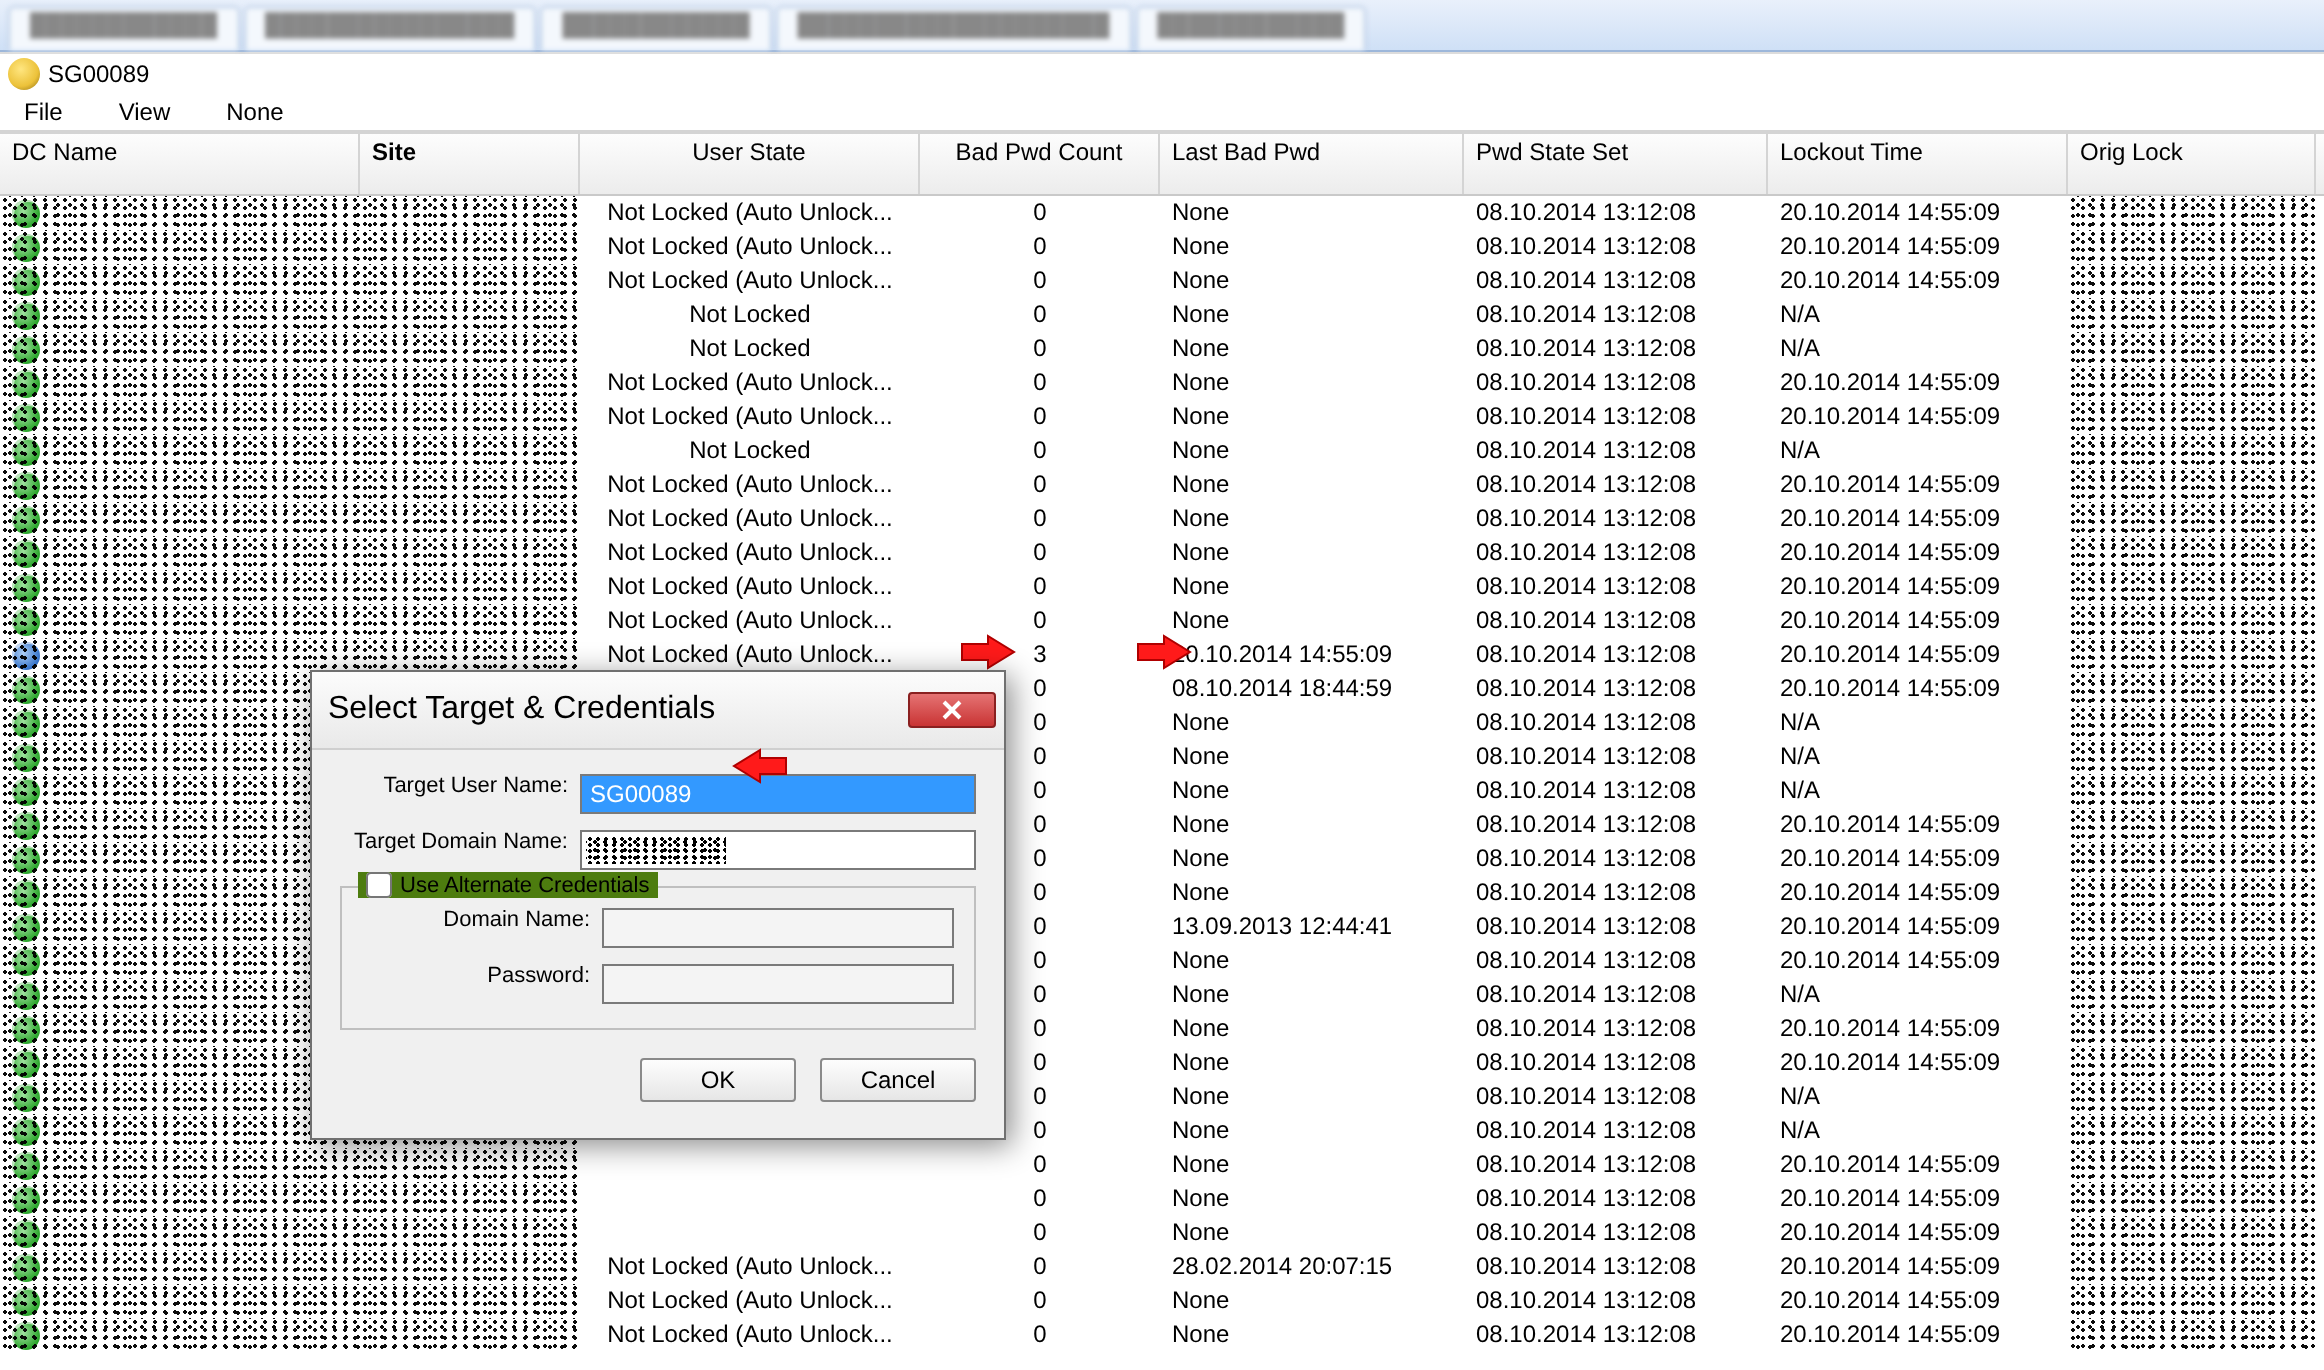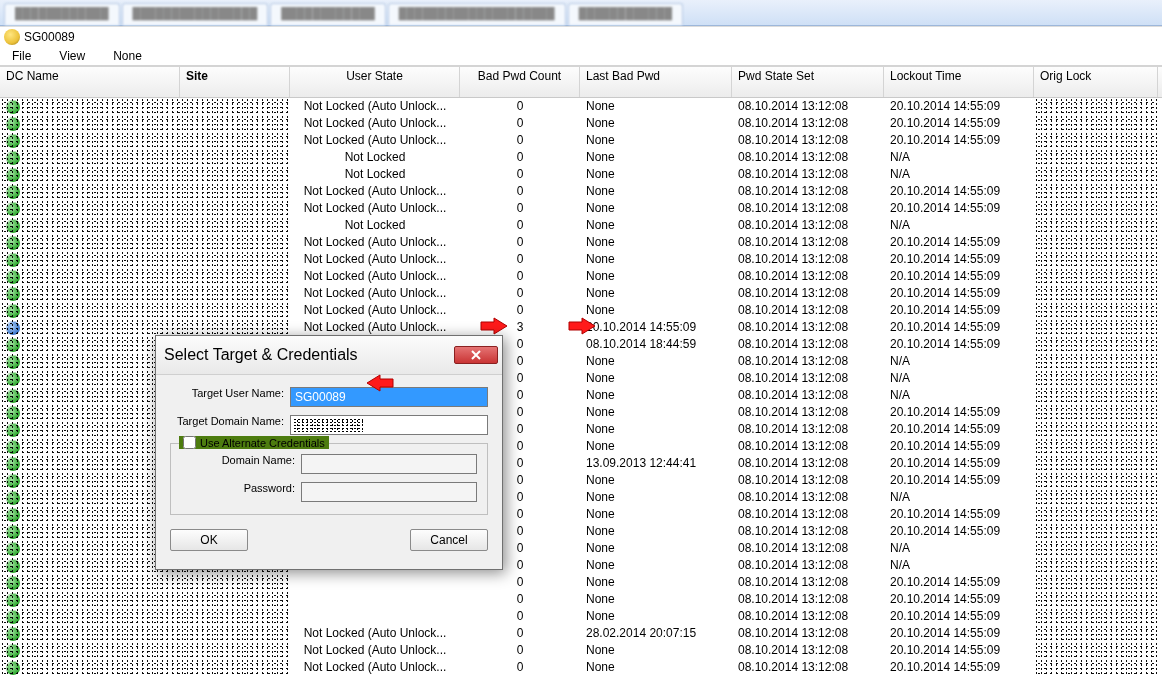--- a/index.html
+++ b/index.html
@@ -219,22 +219,22 @@
     display: flex;
     align-items: center;
     gap: 4px;
   }
   .fieldset-legend input[type=checkbox] {
     width: 13px; height: 13px;
     margin: 0;
   }
   .dlg-buttons {
     display: flex;
-    justify-content: space-between;
-    gap: 28px;
+    justify-content: flex-end;
+    gap: 12px;
     padding: 4px 0 12px 0;
   }
   .dlg-buttons button {
     width: 78px;
     height: 22px;
     font-family: inherit;
     font-size: 12px;
     background: linear-gradient(#fdfdfd,#e6e6e6);
     border: 1px solid #8a8a8a;
     border-radius: 2px;

